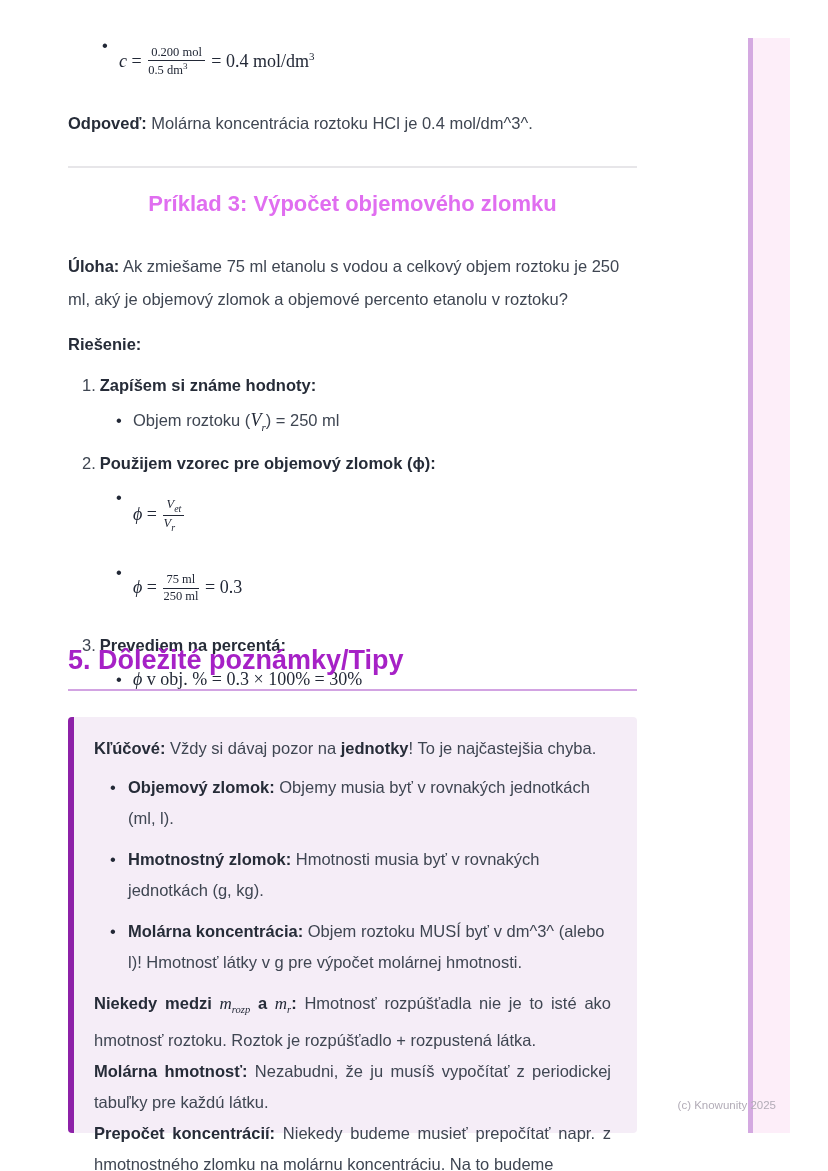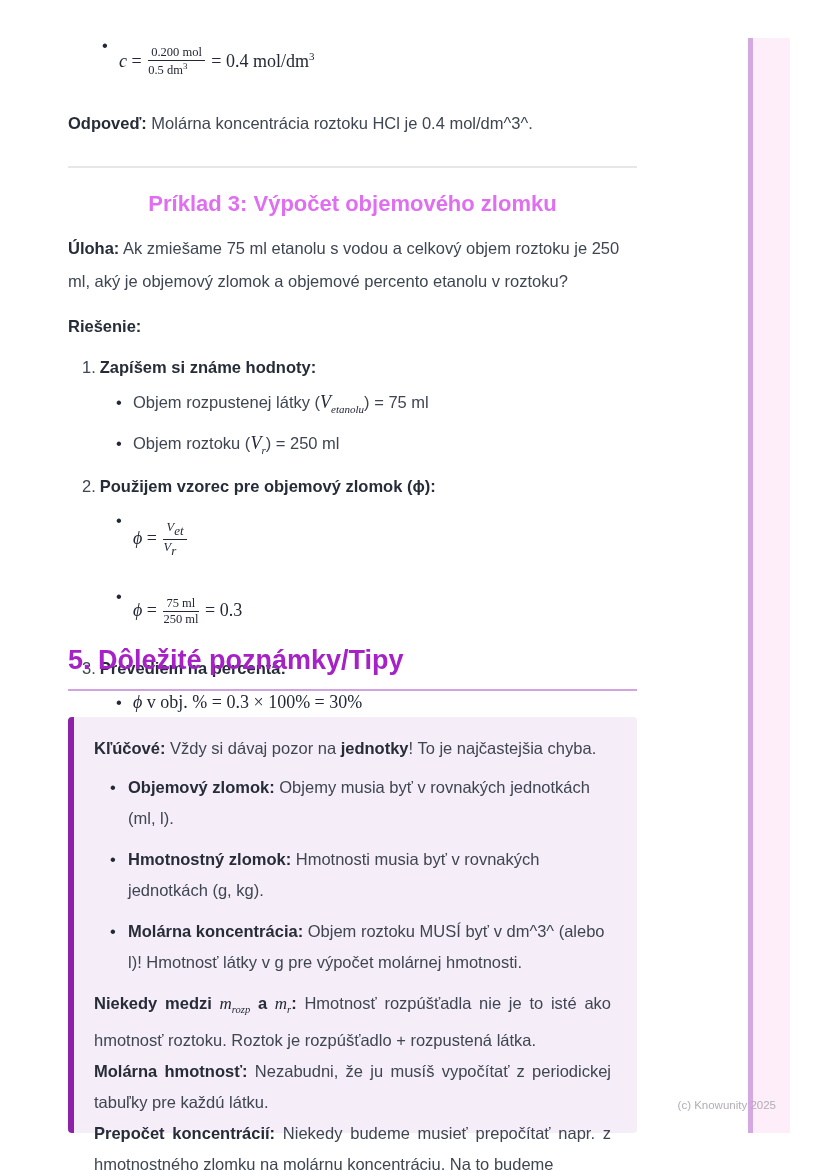--- a/index.html
+++ b/index.html
@@ -17,36 +17,36 @@
   b, strong { color:#262c38; font-weight:700; }
 
   
   .math { font-family:"Liberation Serif", serif; font-size:18px; color:#222836; line-height:1; }
   .math i { font-style:italic; }
   .math sub { font-size:11px; font-style:italic; }
   .math sup { font-size:11px; }
   .frac { display:inline-block; vertical-align:-7px; line-height:1.05; margin:16px 2px; }
   .frac .top { display:block; font-size:12.5px; border-bottom:1px solid #222836; padding:0 3px 1px 3px; }
   .frac .bot { display:block; font-size:12.5px; padding-top:1px; }
-  .frac sub { font-size:13px; }
+  .frac sub { font-size:10px; }
   .frac sup { font-size:9px; }
 
   
   .blist { list-style:none; margin:0; padding:0 0 0 34px; }
   .blist > li { position:relative; padding-left:17px; margin:2px 0 8px 0; }
   .blist > li::before { content:"•"; position:absolute; left:0; top:0; color:#222836; }
   .mathli { line-height:30px; }
 
   
   .steps { list-style:none; margin:8px 0 0 0; padding:0 0 0 14px; }
   .steps > li { margin-bottom:10px; }
   .step-num { color:#3f4652; margin-right:4px; }
 
   .answer-p { margin:14px 0 0 0; }
-  .task-p { margin:14px 0 0 0; }
+  .task-p { margin:32px 0 0 0; }
   .bold-line { margin:12px 0 0 0; }
 
   hr.divider { border:none; border-top:2px solid #e7e6e9; margin:26px 0 22px 0; }
 
   h2.example-heading {
     margin:0; padding:0; font-size:22px; line-height:28px; font-weight:700;
     color:var(--example_heading, #e06ef0);
     text-align:center;
   }
   .notes-block { position:absolute; left:68px; top:643px; width:569px; }
@@ -104,21 +104,20 @@
 
   <p class="task-p"><b>Úloha:</b><span> Ak zmiešame 75 ml etanolu s vodou a celkový objem roztoku je 250 ml, aký je objemový zlomok a objemové percento etanolu v roztoku?</span></p>
 
   <p class="bold-line"><b>Riešenie:</b></p>
 
   <ol class="steps">
 
     <li>
       <span class="step-num">1.</span><b>Zapíšem si známe hodnoty:</b>
       <ul class="blist">
-        <li><span>Objem rozpustenej látky (</span><span class="math"><i>V</i><sub>etanolu</sub></span><span>) = 75 ml</span></li>
         <li><span>Objem roztoku (</span><span class="math"><i>V</i><sub>r</sub></span><span>) = 250 ml</span></li>
       </ul>
     </li>
 
     <li>
       <span class="step-num">2.</span><b>Použijem vzorec pre objemový zlomok (ϕ):</b>
       <ul class="blist">
         <li class="mathli">
           <span class="math"><i>ϕ</i><span> = </span><span class="frac"><span class="top"><i>V</i><sub>et</sub></span><span class="bot"><i>V</i><sub>r</sub></span></span></span>
         </li>

